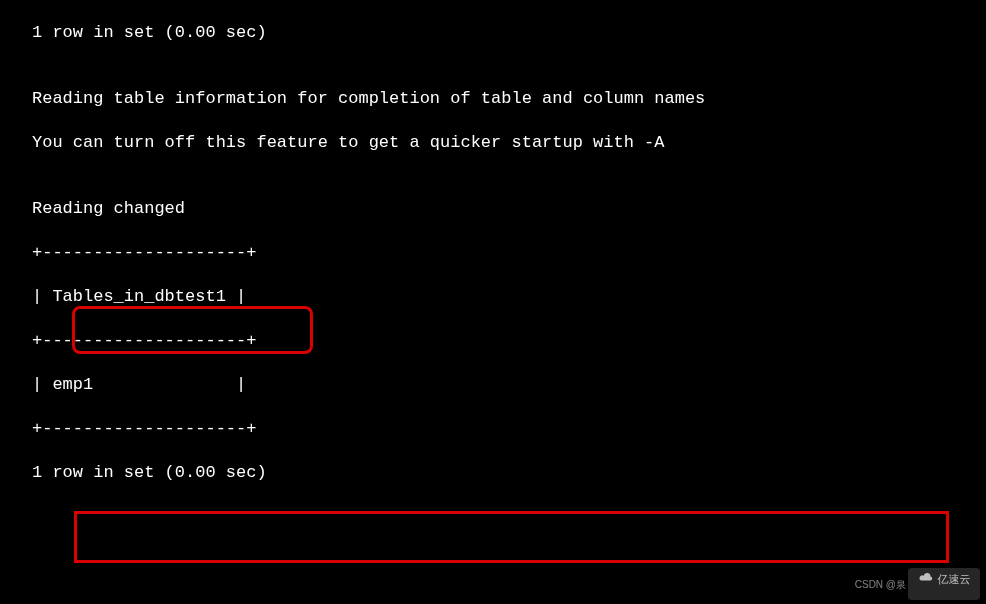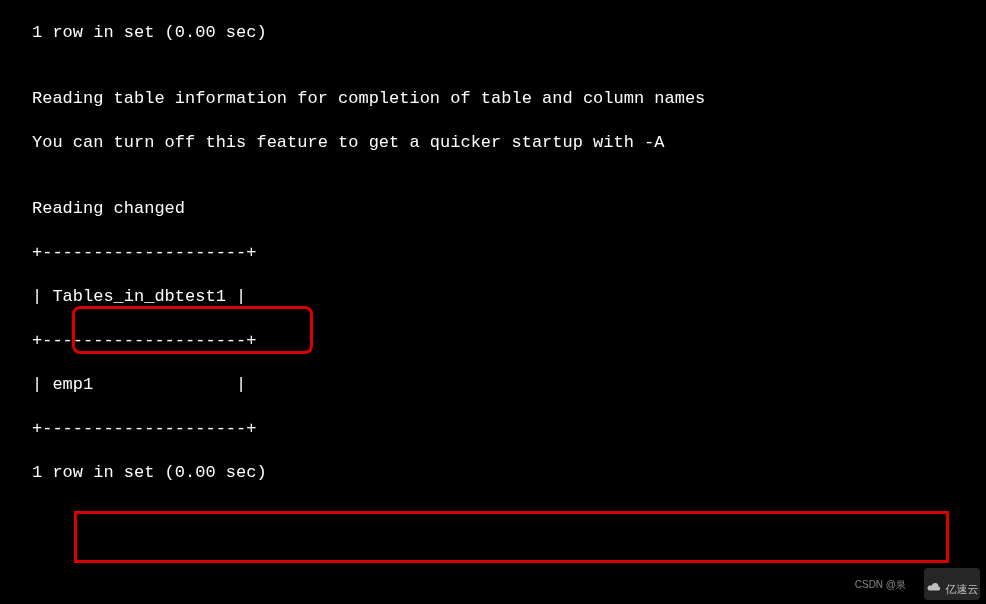--- a/index.html
+++ b/index.html
@@ -22,23 +22,23 @@
     }
     .hl-delete {
       left: 74px; top: 511px; width: 875px; height: 52px; border-radius: 0;
     }
     .watermark-text {
       position: absolute; right: 80px; bottom: 8px;
       color: rgba(255,255,255,0.5); font-family: sans-serif; font-size: 10px;
     }
     .watermark-logo {
       position: absolute; right: 6px; bottom: 4px;
-      width: 56px; height: 32px; border-radius: 4px;
+      width: 72px; height: 32px; border-radius: 4px;
       background: rgba(255,255,255,0.15);
-      display: flex; align-items: flex-end; justify-content: center;
+      display: flex; align-items: flex-start; justify-content: center;
       color: rgba(255,255,255,0.7); font-family: sans-serif; font-size: 11px;
       backdrop-filter: blur(2px);
     }
     .watermark-logo .cloud-icon { margin-right: 4px; }
   </style>
 </head>
 <body>
 
 <div class="terminal">
 <span class="line">1 row in set (0.00 sec)</span>

